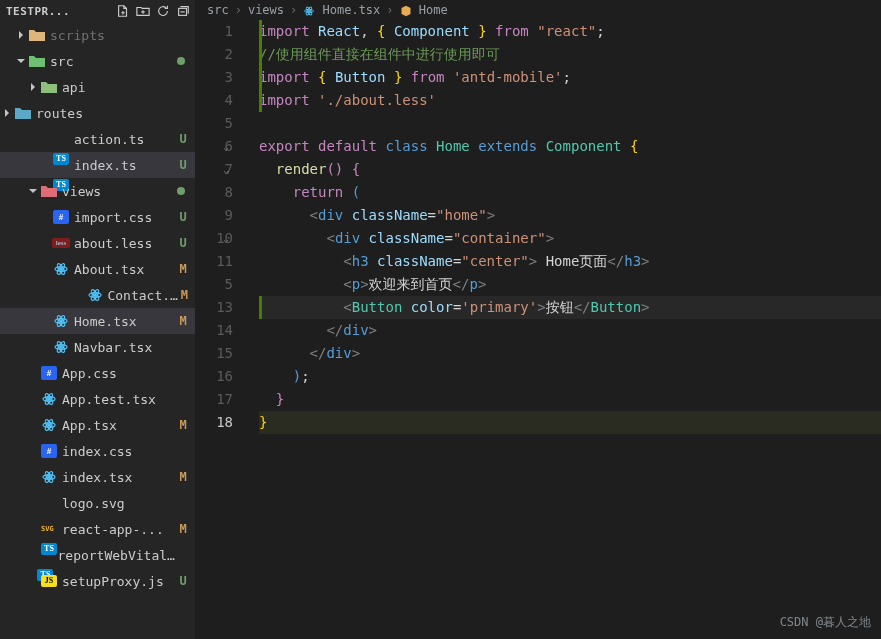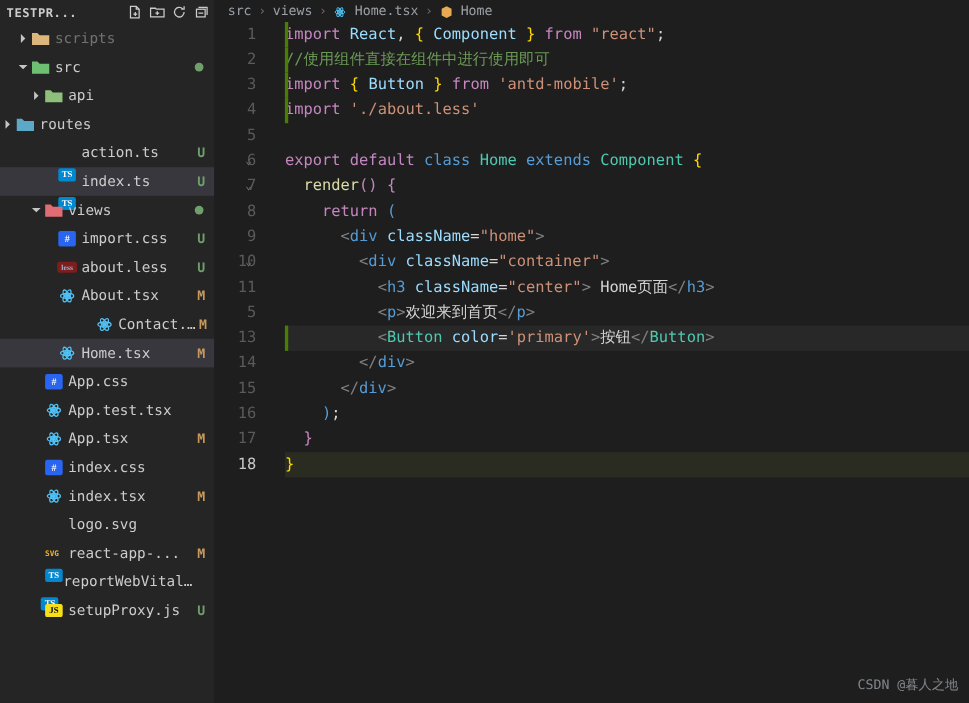--- a/index.html
+++ b/index.html
@@ -265,20 +265,33 @@
           <svg class="react-logo" width="16" height="16" viewBox="0 0 16 16">
             <circle class="dotc" cx="8" cy="8" r="1.3"></circle>
             <ellipse cx="8" cy="8" rx="6" ry="2.3"></ellipse>
             <ellipse cx="8" cy="8" rx="6" ry="2.3" transform="rotate(60 8 8)"></ellipse>
             <ellipse cx="8" cy="8" rx="6" ry="2.3" transform="rotate(120 8 8)"></ellipse>
           </svg>
         </span>
         <span class="label" style="">Home.tsx</span>
         <span class="status M">M</span>
       </div>
+      <div class="row" style="padding-left: 38px;">
+        <span class="twisty"></span>
+        <span class="ficon ico-react">
+          <svg class="react-logo" width="16" height="16" viewBox="0 0 16 16">
+            <circle class="dotc" cx="8" cy="8" r="1.3"></circle>
+            <ellipse cx="8" cy="8" rx="6" ry="2.3"></ellipse>
+            <ellipse cx="8" cy="8" rx="6" ry="2.3" transform="rotate(60 8 8)"></ellipse>
+            <ellipse cx="8" cy="8" rx="6" ry="2.3" transform="rotate(120 8 8)"></ellipse>
+          </svg>
+        </span>
+        <span class="label" style="">Navbar.tsx</span>
+        <span style="width:14px"></span>
+      </div>
       <div class="row" style="padding-left: 26px;">
         <span class="twisty"></span>
         <span class="ficon">
           <span class="ico-css">#</span>
         </span>
         <span class="label" style="">App.css</span>
         <span style="width:14px"></span>
       </div>
       <div class="row" style="padding-left: 26px; justify-content: space-between;">
         <span class="twisty"></span>

